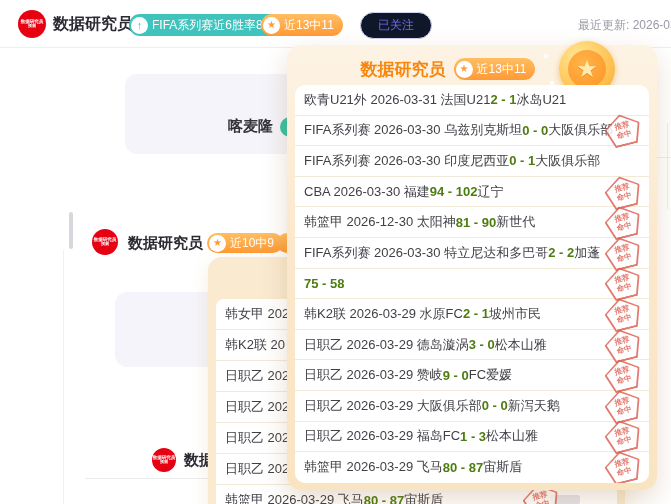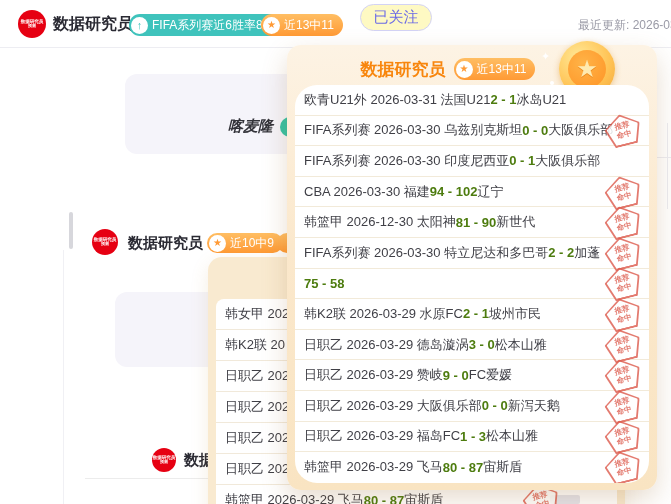--- a/index.html
+++ b/index.html
@@ -10,27 +10,27 @@
   
   .top-header { position:absolute; left:0; top:0; width:671px; height:48px; background:#fff; border-bottom:1px solid #ededf2; z-index:1; }
   .logo { position:absolute; border-radius:50%; background:#e60012; color:#fff; display:flex; flex-direction:column; align-items:center; justify-content:center; text-align:center; font-weight:bold; line-height:1.15; overflow:hidden; }
   .logo .l1 { font-size:4.5px; } .logo .l2 { font-size:4px; }
   .logo1 { left:18px; top:10px; width:28px; height:28px; }
   .h-title { position:absolute; left:53px; top:14px; font-size:16px; font-weight:bold; color:#2a2a33; white-space:nowrap; }
   .pill { position:absolute; height:22px; border-radius:11px; display:flex; align-items:center; gap:4px; color:#fff; font-size:12px; padding:0 9px 0 2px; white-space:nowrap; }
   .pill .ic { width:17px; height:17px; border-radius:50%; background:#fff; display:flex; align-items:center; justify-content:center; font-size:11px; line-height:1; }
   .teal { background:#3fc3bc; } .teal .ic { color:#3fc3bc; font-weight:bold; }
   .orange { background:linear-gradient(180deg,#ffbe63,#ff9a35); } .orange .ic { color:#ff9a35; font-size:10px; }
-  .follow-btn { position:absolute; left:360px; top:4px; width:72px; height:27px; border-radius:14px; border:1px solid #d3d3f5; color:#6b6be6; font-size:15px; background:#fef9c3; display:flex; align-items:center; justify-content:center; cursor:pointer; }
+  .follow-btn { position:absolute; left:360px; top:12px; width:72px; height:27px; border-radius:14px; border:1px solid #d3d3f5; color:#6b6be6; font-size:12px; background:#0f172a; display:flex; align-items:center; justify-content:center; cursor:pointer; }
   .update { position:absolute; left:578px; top:17px; font-size:12px; color:#9a9aa6; white-space:nowrap; }
 
   
   .lav { position:absolute; background:#f5f4fa; border-radius:12px; }
   .lav1 { left:125px; top:74px; width:430px; height:80px; }
-  .team-name { position:absolute; left:228px; top:117px; font-size:15px; font-weight:bold; color:#33333a;font-style:italic; }
+  .team-name { position:absolute; left:228px; top:117px; font-size:15px; font-weight:bold; color:#33333a; }
   .green-dot { position:absolute; left:280px; top:117px; width:20px; height:20px; border-radius:50%; background:#35c2a4; }
   .vline1 { position:absolute; left:667px; top:123px; width:1px; height:86px; background:#ececf2; }
   .hline1 { position:absolute; left:656px; top:157px; width:15px; height:1px; background:#ececf2; }
   .vline2 { position:absolute; left:63px; top:250px; width:1px; height:254px; background:#f0f0f4; }
   .scrollbar { position:absolute; left:69px; top:212px; width:4px; height:37px; background:#d7d7dc; border-radius:2px; }
   .logo2 { left:92px; top:229px; width:26px; height:26px; }
   .h2-title { position:absolute; left:128px; top:234px; font-size:15px; font-weight:bold; color:#2a2a33; white-space:nowrap; }
   .pill-s2 { left:207px; top:233px; height:20px; }
   .pill-s2b { left:277px; top:233px; height:20px; width:52px; }
   .lav2 { left:115px; top:292px; width:160px; height:75px; }
@@ -43,21 +43,21 @@
   .mid-panel { position:absolute; left:8px; top:42px; width:401px; height:230px; background:#fff; border-radius:8px 8px 0 0; overflow:hidden; }
   .mrow { position:relative; height:31px; display:flex; align-items:center; padding:0 9px; font-size:13px; color:#3f3f46; border-bottom:1px solid #f1e9da; white-space:nowrap; }
   .mrow .stamp { right:58px; }
   .grey-tag { position:absolute; right:37px; top:10px; width:30px; height:9px; background:#e4e4ec; border-radius:2px; }
 
   
   .popup { position:absolute; left:287px; top:45px; width:370px; height:445px; border-radius:14px; background:linear-gradient(180deg,#fdf3e4,#fbe8cc 45%,#f9e4c2); box-shadow:0 10px 26px rgba(150,100,40,.22); z-index:10; }
   .p-header { height:40px; display:flex; align-items:center; justify-content:center; gap:8px; padding-right:48px; padding-top:8px; }
   .p-title { font-size:17px; font-weight:bold; color:#f8860d; white-space:nowrap; }
   .p-badge { position:static; height:22px; }
-  .p-panel { position:absolute; left:8px; top:40px; width:354px; height:398px; background:#fff; border-radius:22px; overflow:hidden; }
+  .p-panel { position:absolute; left:8px; top:40px; width:354px; height:398px; background:#fff; border-radius:10px; overflow:hidden; }
   .prow { position:relative; height:30.6px; display:flex; align-items:center; padding:0 9px; font-size:13px; color:#3f3f46; border-bottom:1px solid #f2ead9; white-space:nowrap; }
   .prow:last-child { border-bottom:none; }
   .score { color:#4d7c0f; font-weight:bold; }
 
   
   .stamp { position:absolute; right:8px; top:50%; margin-top:-16px; width:36px; height:32px; transform:rotate(-14deg); opacity:.8; }
   .stamp::before { content:""; position:absolute; inset:0; background:#dd5a4c; clip-path:polygon(50% 0,100% 38%,81% 100%,19% 100%,0 38%); }
   .stamp::after { content:""; position:absolute; inset:2px; background:#fff; clip-path:polygon(50% 0,100% 38%,81% 100%,19% 100%,0 38%); }
   .stamp .tx { position:absolute; z-index:1; width:100%; top:8px; text-align:center; color:#dd5a4c; font-size:7.5px; font-weight:bold; line-height:1.15; }
 

